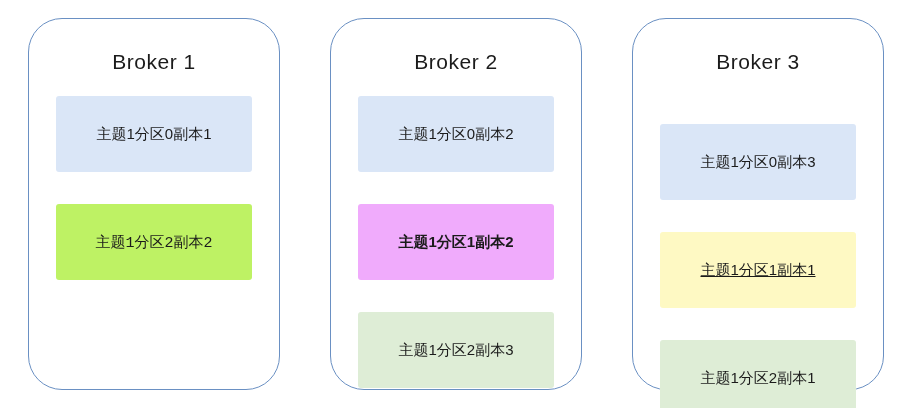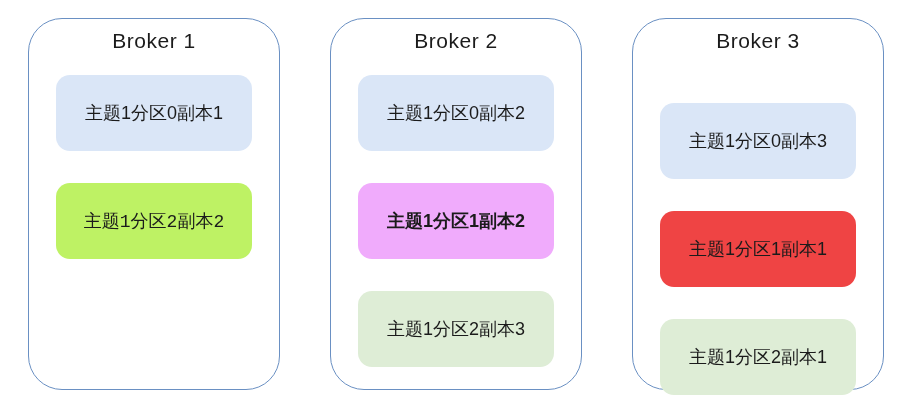--- a/index.html
+++ b/index.html
@@ -26,44 +26,44 @@
   .broker-card {
     box-sizing: border-box;
     width: 252px;
     height: 372px;
     background: #ffffff;
     border: 1.5px solid var(--border-color, #6a90c3);
     border-radius: 34px;
     display: flex;
     flex-direction: column;
     align-items: center;
-    padding-top: 8px;
+    padding-top: 29px;
   }
   .broker-title {
     font-size: 21px;
     line-height: 28px;
     text-align: center;
     color: var(--text-color, #1b1b1b);
     letter-spacing: 0.5px;
   }
   .replica-stack {
     display: flex;
     flex-direction: column;
     gap: 32px;
     margin-top: 20px;
   }
   .replica-box {
     box-sizing: border-box;
     width: 196px;
     height: 76px;
-    border-radius: 14px;
+    border-radius: 3px;
     display: flex;
     align-items: center;
     justify-content: center;
-    font-size: 18px;
+    font-size: 15px;
     color: var(--text-color, #1b1b1b);
   }
 </style>
 </head>
 <body>
 
 <div class="canvas">
   <div class="brokers-row">
 
     <div class="broker-card">
@@ -80,19 +80,19 @@
         <div class="replica-box" style="background: rgb(218, 230, 247);">主题1分区0副本2</div>
         <div class="replica-box" style="background: #f0abfc; font-weight: bold;">主题1分区1副本2</div>
         <div class="replica-box" style="background: rgb(222, 237, 214); text-align: right;">主题1分区2副本3</div>
       </div>
     </div>
 
     <div class="broker-card">
       <div class="broker-title">Broker 3</div>
       <div class="replica-stack">
         <div class="replica-box" style="background: rgb(218, 230, 247); margin-top: 28px;">主题1分区0副本3</div>
-        <div class="replica-box" style="background: #ef4444;">主题1分区1副本1</div>
+        <div class="replica-box" style="background: #fef9c3; text-decoration: underline;">主题1分区1副本1</div>
         <div class="replica-box" style="background: rgb(222, 237, 214);">主题1分区2副本1</div>
       </div>
     </div>
 
   </div>
 </div>
 
 </body></html>

